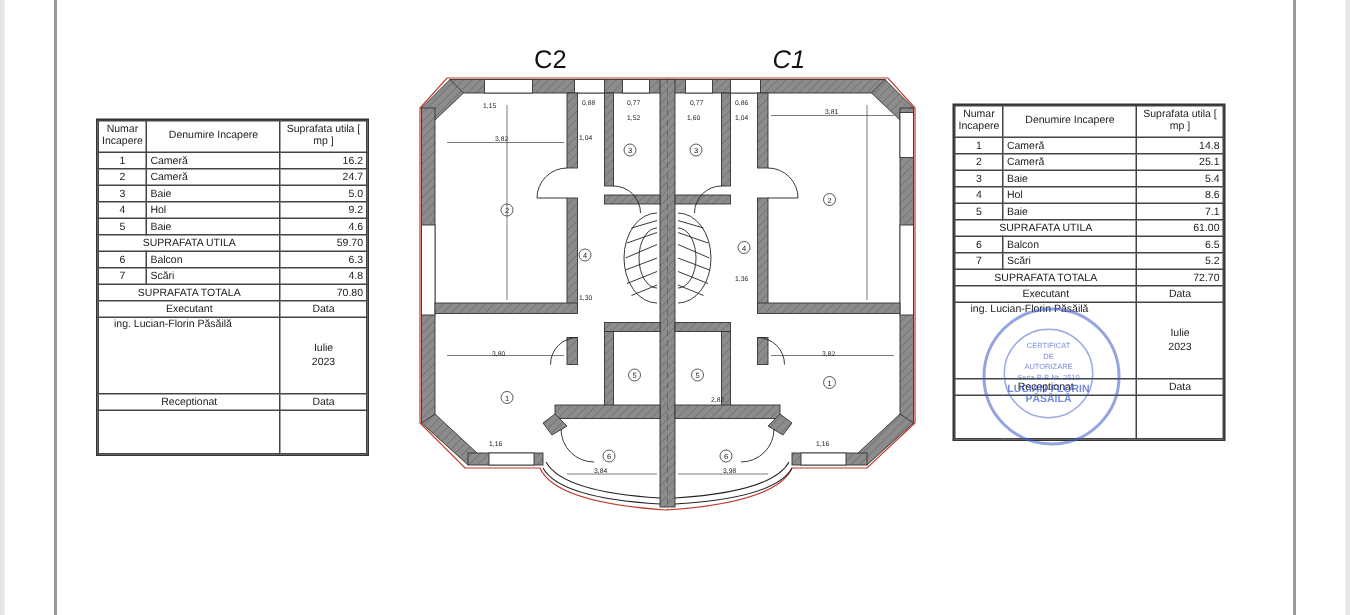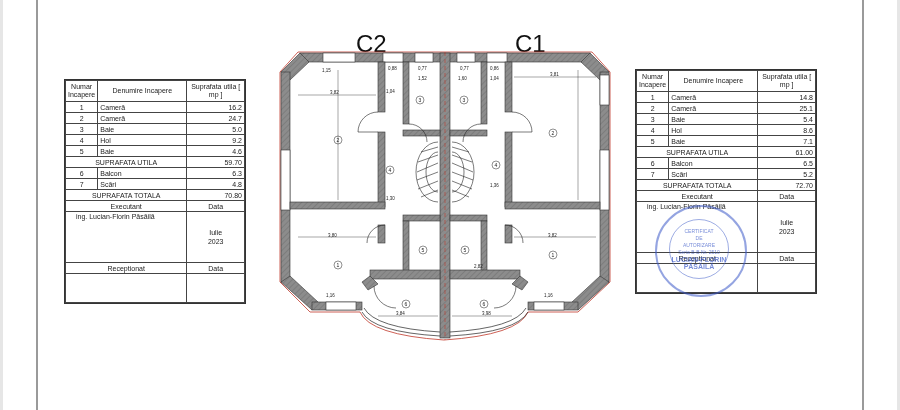--- a/index.html
+++ b/index.html
@@ -11,21 +11,21 @@
 
   table.rooms { position: absolute; border-collapse: collapse; font-size: 7px; color: #222; }
   table.rooms td { border: 1px solid #444; padding: 0 2px; height: 10px; line-height: 9px; }
   table.rooms .hdr td { height: 20px; text-align: center; line-height: 8px; }
   .c { text-align: center; }
   .r { text-align: right; }
   .l { text-align: left; }
   table.rooms { outline: 1.5px solid #333; }
   .tall td { vertical-align: top; }
 
-  .unit-label { position: absolute; font-size: 24px; color: #111; font-family: "Liberation Sans", sans-serif; }
+  .unit-label { position: absolute; font-size: 17px; color: #111; font-family: "Liberation Sans", sans-serif; }
 
   .plan { position: absolute; left: 278px; top: 50px; }
   .stamp { position: absolute; left: 655px; top: 205px; width: 88px; height: 88px; border-radius: 50%; border: 2px solid rgba(60,90,200,0.55); }
   .stamp-inner { position: absolute; left: 12px; top: 12px; width: 60px; height: 60px; border-radius: 50%; border: 1px solid rgba(60,90,200,0.5); font-size: 5px; color: rgba(60,90,200,0.7); text-align: center; line-height: 7px; padding-top: 8px; box-sizing: border-box; }
   .stamp-name { font-size: 7px; font-weight: bold; }
 </style>
 </head>
 <body>
 
 <div class="page-edge-left"></div>
@@ -192,21 +192,21 @@
     <div>CERTIFICAT</div>
     <div>DE</div>
     <div>AUTORIZARE</div>
     <div>Seria B-B Nr. 2510</div>
     <div class="stamp-name">LUCIAN-FLORIN</div>
     <div class="stamp-name">PĂSĂILĂ</div>
   </div>
 </div>
 
 <div class="unit-label" style="left:356px; top:30px;">C2</div>
-<div class="unit-label" style="left:515px; top:30px;">C1</div>
+<div class="unit-label" style="left:515px; top:30px;font-style:italic;">C1</div>
 
 <svg class="plan" width="334" height="292" viewBox="0 0 334 292" xmlns="http://www.w3.org/2000/svg">
   <defs>
     <pattern id="hatch" width="4" height="4" patternUnits="userSpaceOnUse" patternTransform="rotate(45)">
       <rect width="4" height="4" fill="#8c8c8c"></rect>
       <line x1="0" y1="0" x2="0" y2="4" stroke="#6f6f6f" stroke-width="1"></line>
     </pattern>
   </defs>
 
   <path d="M20,2 L314,2 L332,22 L332,232 L300,262 L250,262 Q240,285 166,290 Q92,285 82,262 L32,262 L2,232 L2,22 Z" fill="none" stroke="#c0392b" stroke-width="0.8"></path>

